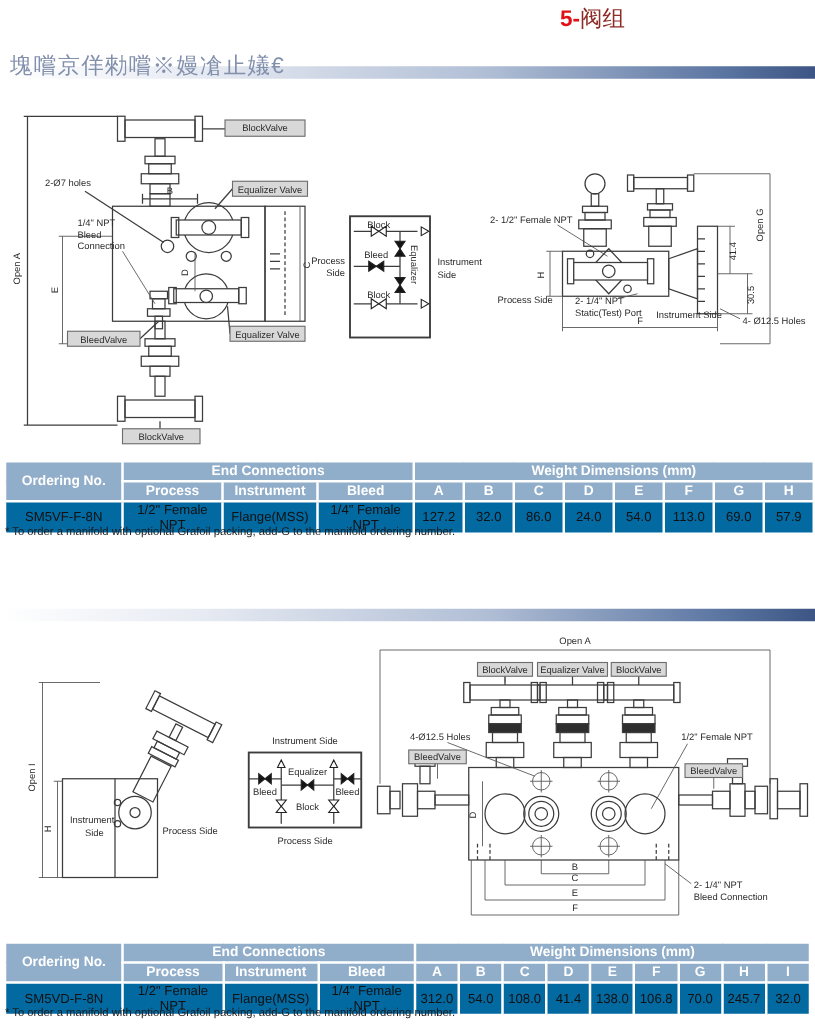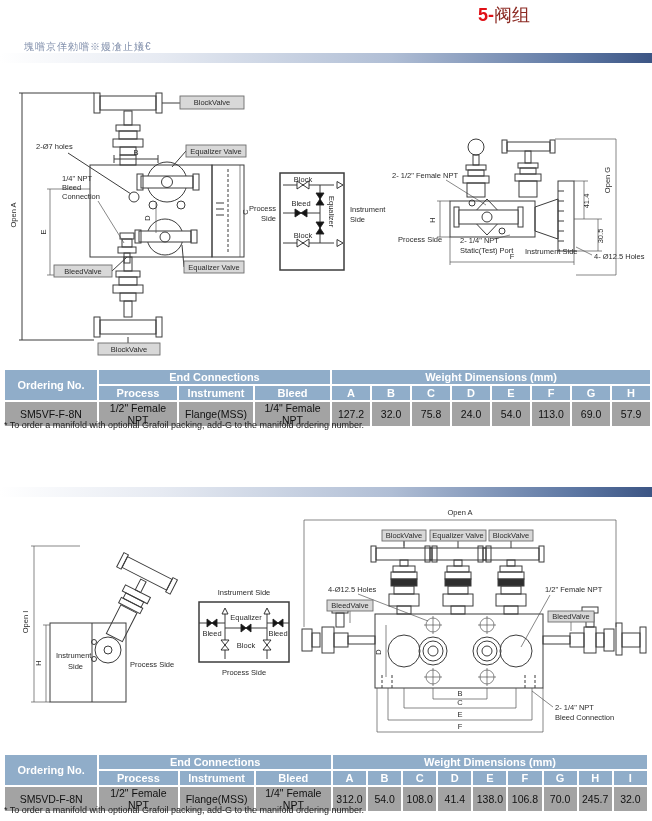--- a/index.html
+++ b/index.html
@@ -1,32 +1,32 @@
 <!DOCTYPE html>
 <html><head>
 <meta charset="utf-8">
 <style>
   html,body { margin:0; padding:0; background:#f2f2f2; }
   .page { position:relative; width:652px; height:821px; background:#ffffff;
           font-family:"Liberation Sans", sans-serif; overflow:hidden; margin:0 auto; }
-  .doc-title { position:absolute; top:3px; left:478px; font-size:18px; white-space:nowrap; z-index:2; }
+  .doc-title { position:absolute; top:3px; left:448px; font-size:18px; white-space:nowrap; z-index:2; }
   .doc-title .num { color:#e01016; font-weight:bold; }
   .doc-title .cn  { color:#8d2b24; font-family:"Liberation Serif", serif; }
-  .sec-title { position:absolute; left:24px; font-size:10px; color:#8290ac; letter-spacing:1px; z-index:2; white-space:nowrap; }
+  .sec-title { position:absolute; left:8px; font-size:18px; color:#8290ac; letter-spacing:1px; z-index:2; white-space:nowrap; }
   .sec-bar { position:absolute; left:0; width:652px; height:10px;
              background:linear-gradient(90deg,#ffffff 0%,#e6eaf2 25%,#b0bed5 60%,#5d77a3 88%,#3c5584 100%); }
   .fig { position:absolute; }
   svg text { fill:#2b2b2b; font-size:7.5px; font-family:"Liberation Sans", sans-serif; }
   .dln  { stroke:#3c3c3c; stroke-width:1; fill:none; }
   .thin { stroke:#555; stroke-width:0.7; fill:none; }
   .lblbox { fill:#d8d8d8; stroke:#6d6d6d; stroke-width:0.9; }
   .spec { position:absolute; left:3px; width:646px; border-collapse:collapse; table-layout:fixed; }
   .spec th { background:#90adc9; color:#ffffff; font-weight:bold; font-size:11px;
              border:2px solid #ffffff; padding:0; height:14px; }
-  .spec td { background:#a3a3a3; color:#111111; font-size:10.5px; text-align:center;
+  .spec td { background:#0369a1; color:#111111; font-size:10.5px; text-align:center;
              border:2px solid #ffffff; padding:0; height:15px; }
   .footnote { position:absolute; left:4px; font-size:9px; color:#1b1b1b; white-space:nowrap;text-align:center; }
 </style>
 </head>
 <body>
 
 <div class="page">
 
   <div class="doc-title">
     <span class="num">5-</span><span class="cn">阀组</span>
@@ -265,21 +265,21 @@
       <th>G</th>
       <th>H</th>
     </tr>
     <tr>
       <td>SM5VF-F-8N</td>
       <td>1/2" Female NPT</td>
       <td>Flange(MSS)</td>
       <td>1/4" Female NPT</td>
       <td>127.2</td>
       <td>32.0</td>
-      <td>75.8</td>
+      <td>86.0</td>
       <td>24.0</td>
       <td>54.0</td>
       <td>113.0</td>
       <td>69.0</td>
       <td>57.9</td>
     </tr>
   </tbody>
     </table>
   <div class="footnote" style="top:420px;">* To order a manifold with optional Grafoil packing, add-G to the manifold ordering number.</div>
 

